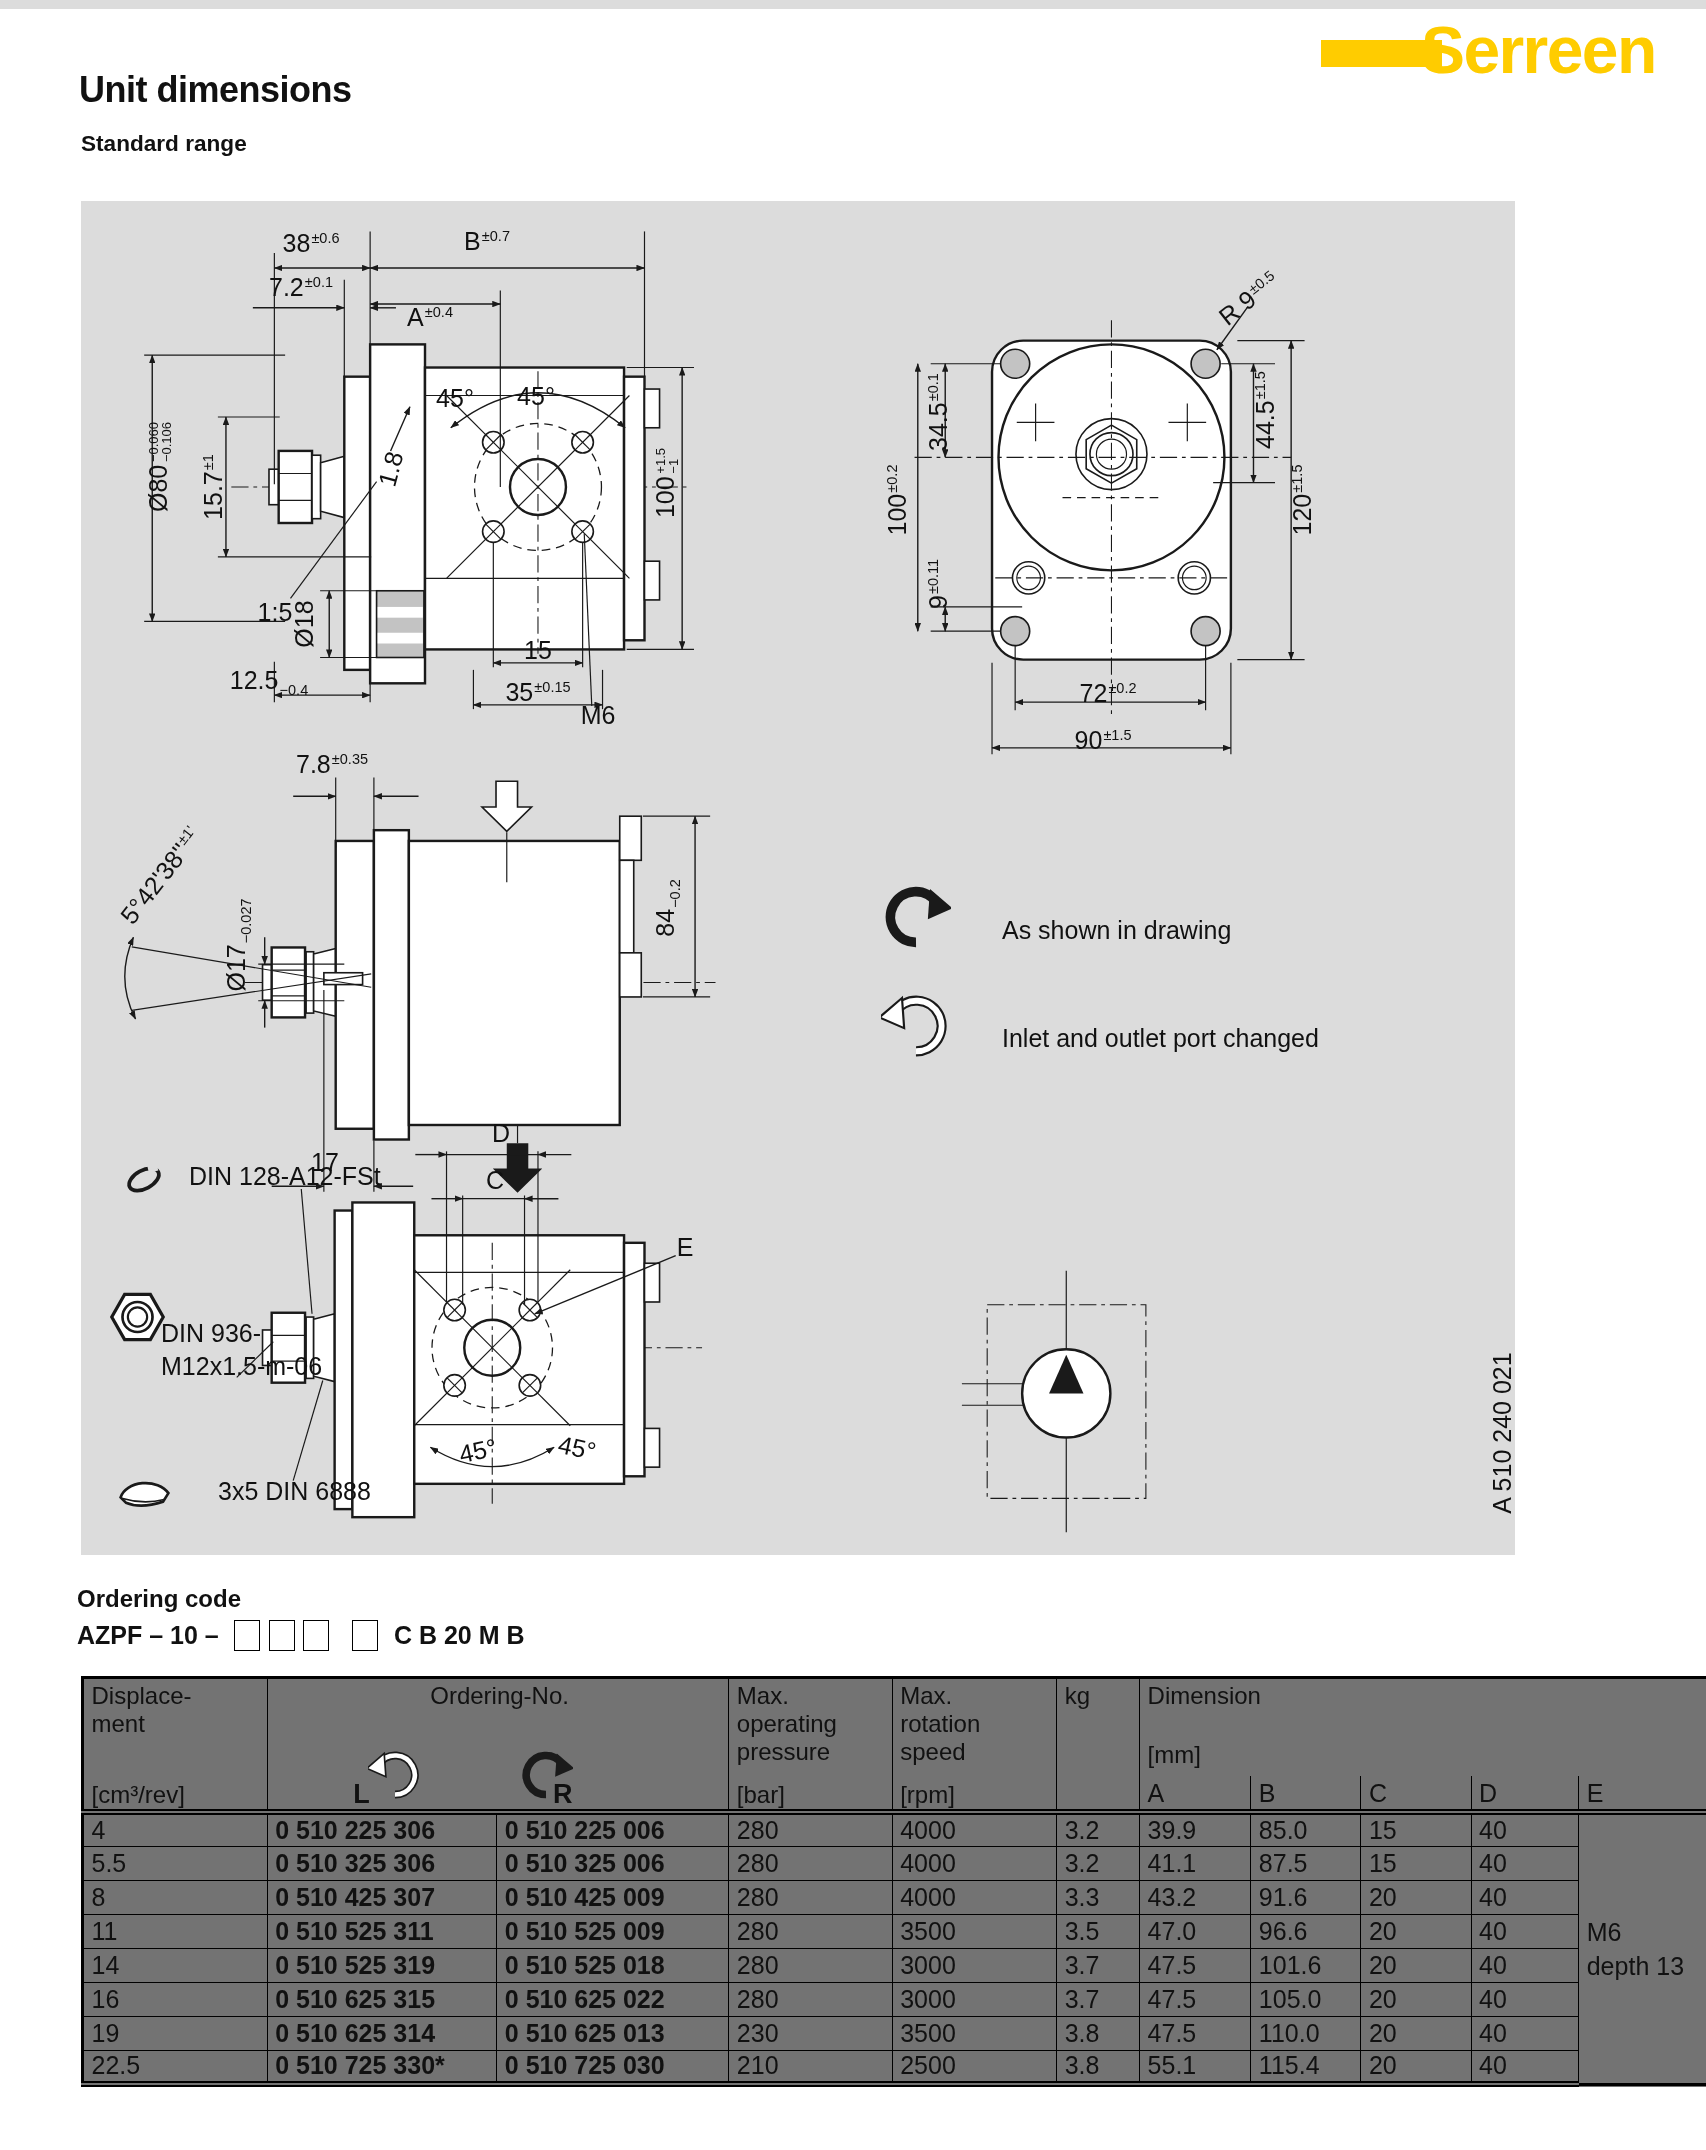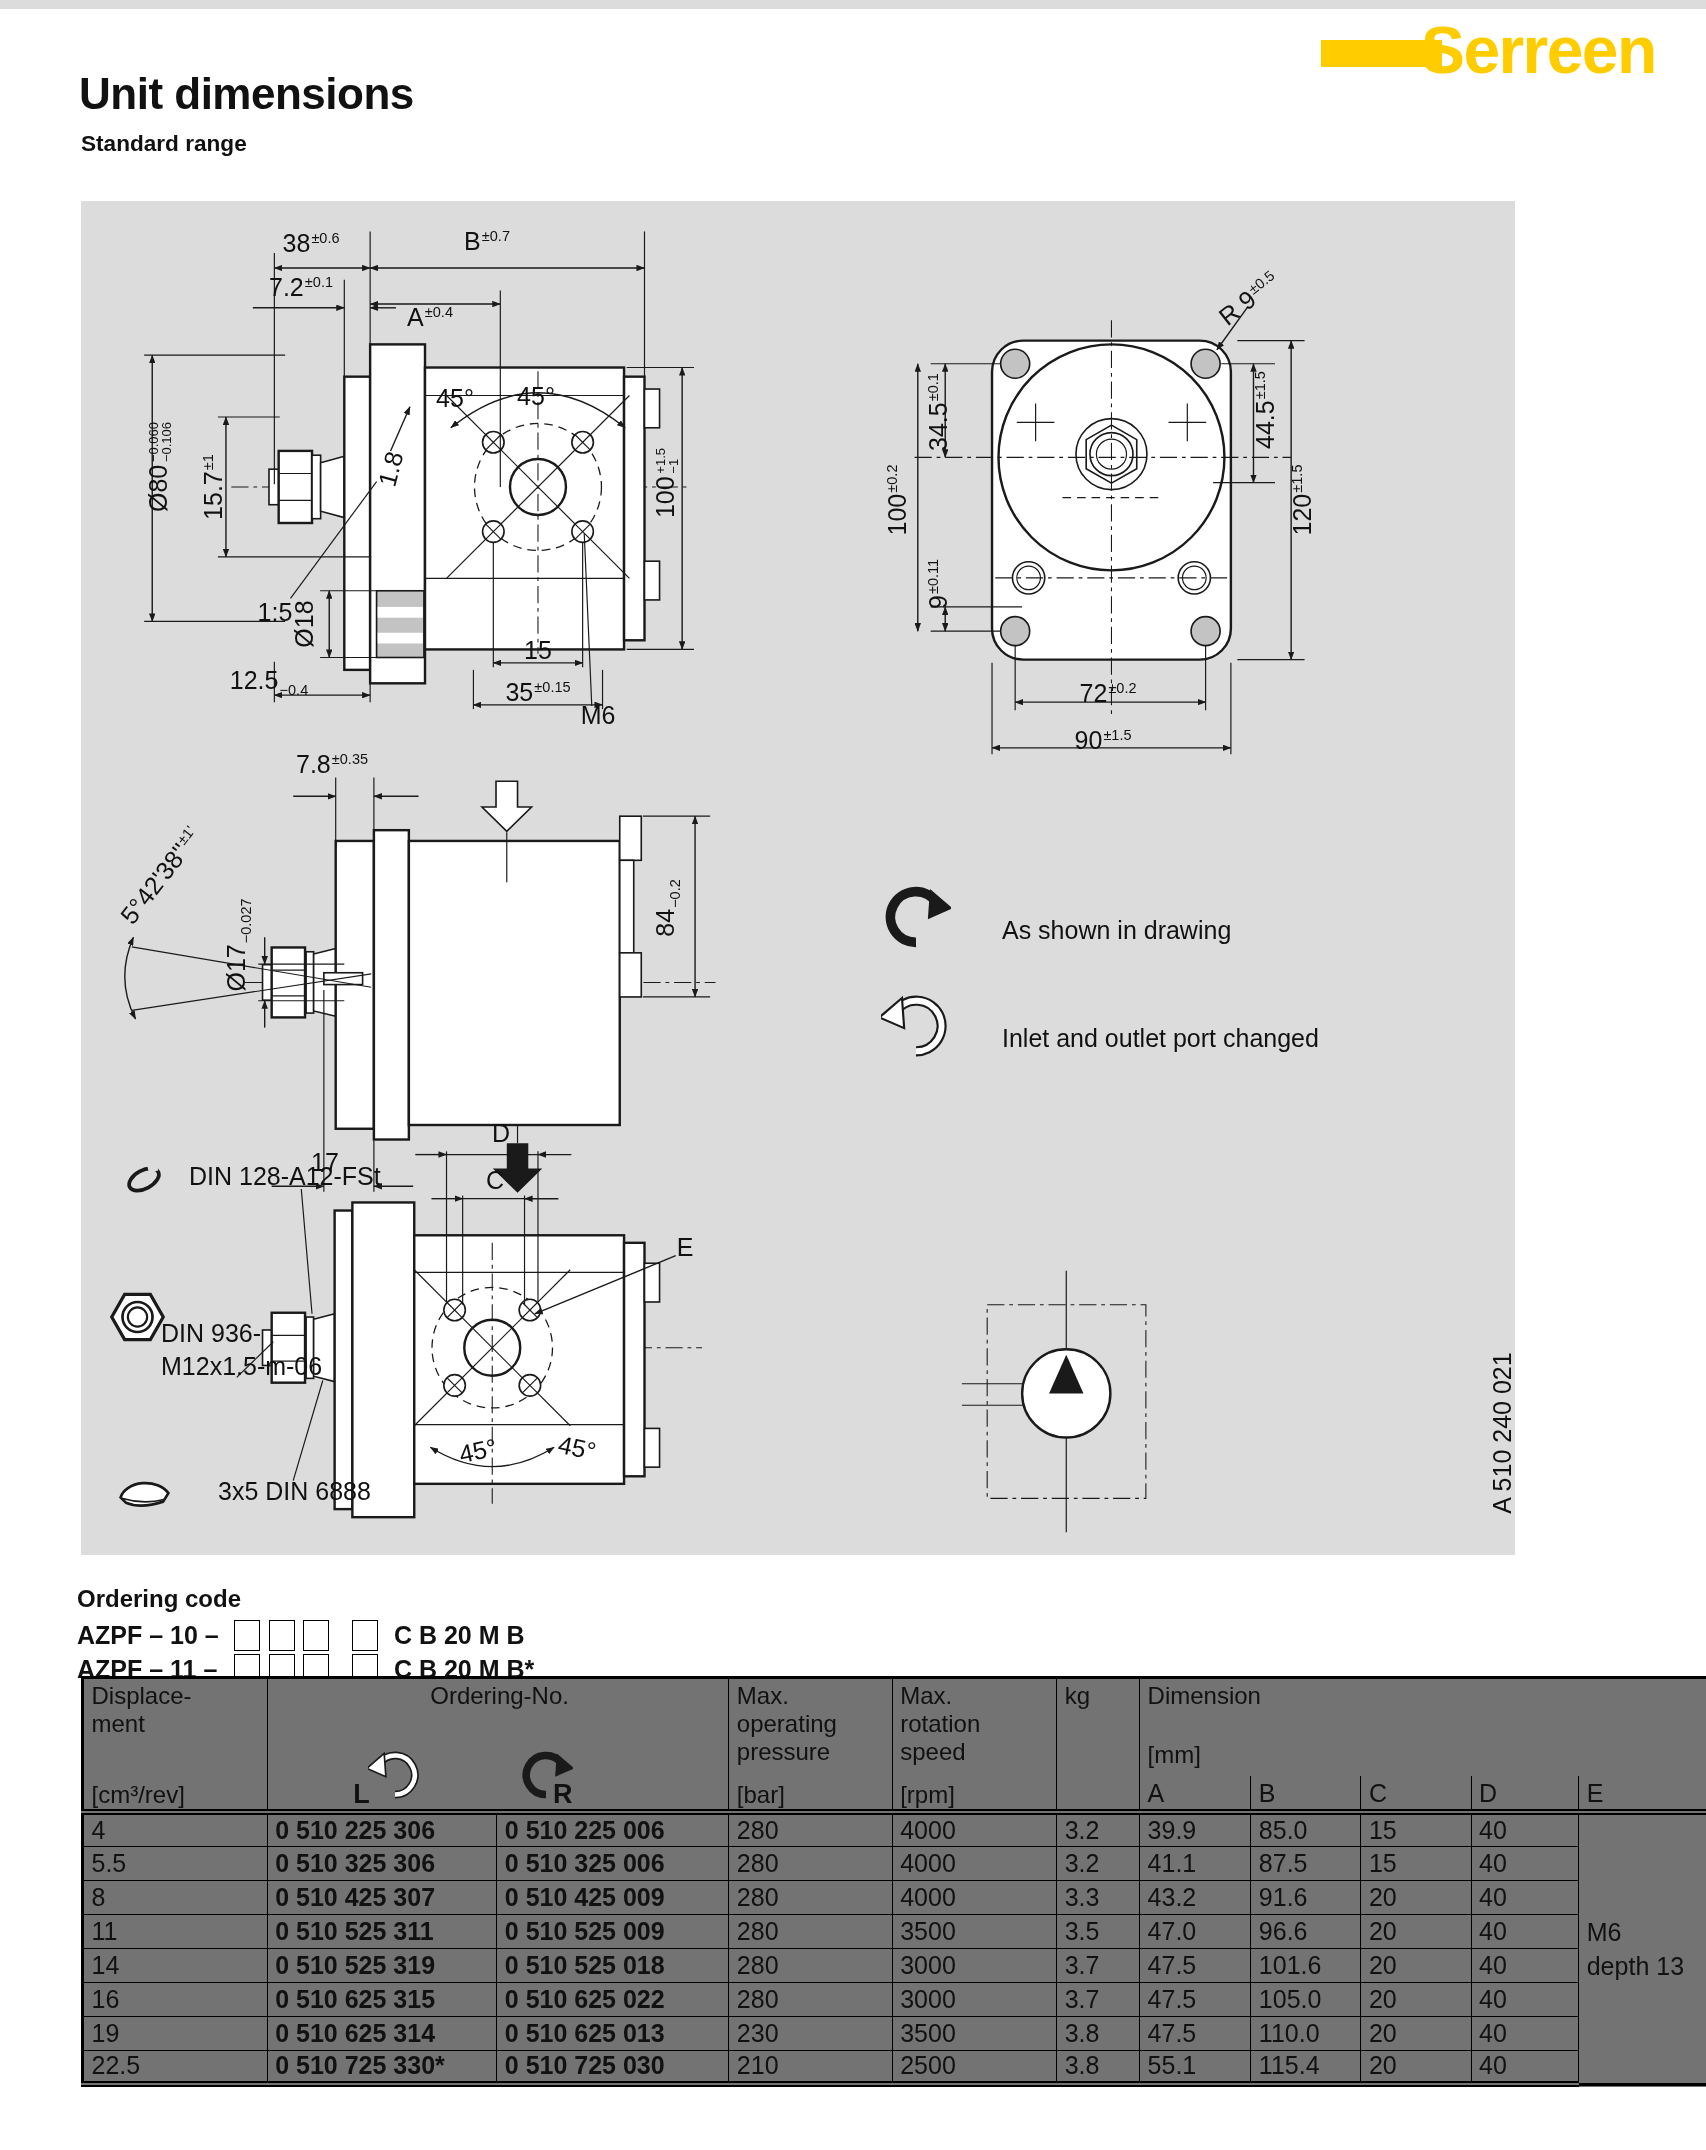--- a/index.html
+++ b/index.html
@@ -3,21 +3,21 @@
 <meta charset="utf-8">
 <style>
   * { margin:0; padding:0; box-sizing:border-box; }
   html,body { width:1707px; height:2151px; }
   body { position:relative; background:#fff; font-family:"Liberation Sans", sans-serif; color:#111; overflow:hidden; }
 
   .abs { position:absolute; }
 
   
   #top-strip { left:0; top:0; width:1707px; height:8.6px; background:#dcdcdc; }
-  #page-title { left:79px; top:69px; font-size:44px; font-weight:bold; letter-spacing:-0.5px; }
+  #page-title { left:79px; top:69px; font-size:36px; font-weight:bold; letter-spacing:-0.5px; }
   #page-subtitle { left:81px; top:131px; font-size:22.6px; font-weight:bold; }
   #logo-bar { left:1321px; top:40px; width:121px; height:27px; background:#fc0; }
   #logo-text { left:1421px; top:12px; font-size:66px; font-weight:bold; color:#fc0; letter-spacing:-1.6px; }
 
   
   #panel { left:81px; top:201px; width:1434px; height:1354px; background:#dcdcdc; }
   #drawing-svg { left:0; top:0; width:1707px; height:2151px; pointer-events:none; }
   #labels-layer { left:0; top:0; width:1521px; height:2151px; }
 
   .lbl { position:absolute; font-size:25px; white-space:nowrap; transform:translate(-50%,-50%); }
@@ -401,28 +401,20 @@
 
 <div id="ordering" class="abs">
   <div id="ordering-heading">Ordering code</div>
   <div class="code-row">
     <span class="prefix">AZPF – 10 –</span>
     <span class="code-box"></span>
     <span class="code-box"></span>
     <span class="code-box"></span>
     <span class="code-box gap"></span>
     <span class="suffix">C B 20 M B</span>
-  </div>
-  <div class="code-row">
-    <span class="prefix">AZPF – 11 –</span>
-    <span class="code-box"></span>
-    <span class="code-box"></span>
-    <span class="code-box"></span>
-    <span class="code-box gap"></span>
-    <span class="suffix">C B 20 M B*</span>
   </div>
 </div>
 
 <table id="spec-table">
   <colgroup>
     <col style="width:156px">
       <col style="width:194px">
       <col style="width:196px">
     <col style="width:138px">
       <col style="width:139px">

